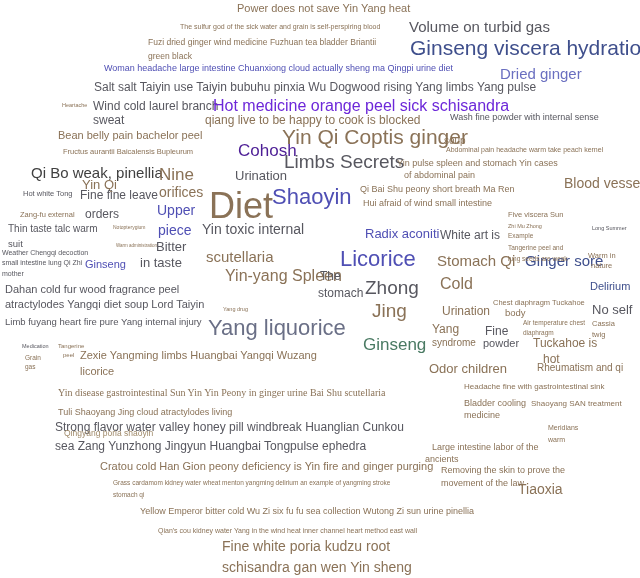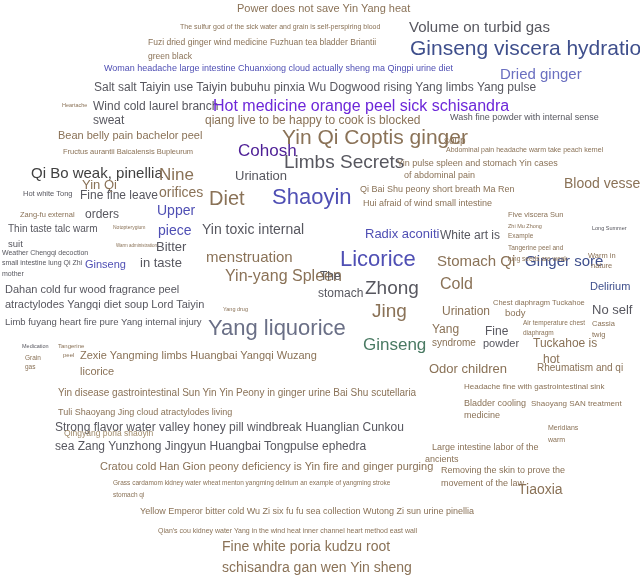--- a/index.html
+++ b/index.html
@@ -56,42 +56,42 @@
     <span class="word" style="left: 31px; top: 165px; font-size: 15px; color: #404040;">Qi Bo weak, pinellia</span>
     <span class="word" style="left: 159px; top: 166px; font-size: 17px; color: rgb(138, 114, 87);">Nine</span>
     <span class="word" style="left: 564px; top: 176px; font-size: 14px; color: rgb(138, 114, 87);">Blood vessels</span>
     <span class="word" style="left: 404px; top: 171px; font-size: 9px; color: rgb(138, 114, 87);">of abdominal pain</span>
     <span class="word" style="left: 235px; top: 169px; font-size: 13px; color: rgb(87, 87, 95);">Urination</span>
     <span class="word" style="left: 82px; top: 178px; font-size: 13px; color: rgb(138, 114, 87);">Yin Qi</span>
     <span class="word" style="left: 23px; top: 190px; font-size: 7.5px; color: rgb(87, 87, 95);">Hot white Tong</span>
     <span class="word" style="left: 80px; top: 189px; font-size: 12px; color: rgb(87, 87, 95);">Fine fine leave</span>
     <span class="word" style="left: 159px; top: 185px; font-size: 14px; color: rgb(138, 114, 87);">orifices</span>
     <span class="word" style="left: 360px; top: 185px; font-size: 9px; color: rgb(138, 114, 87);">Qi Bai Shu peony short breath Ma Ren</span>
-    <span class="word" style="left: 209px; top: 188px; font-size: 20px; color: rgb(138, 114, 87);">Diet</span>
+    <span class="word" style="left: 209px; top: 188px; font-size: 36px; color: rgb(138, 114, 87);">Diet</span>
     <span class="word" style="left: 272px; top: 186px; font-size: 22px; color: rgb(79, 79, 180);">Shaoyin</span>
     <span class="word" style="left: 363px; top: 199px; font-size: 9px; color: rgb(138, 114, 87);">Hui afraid of wind small intestine</span>
     <span class="word" style="left: 20px; top: 211px; font-size: 7.5px; color: rgb(138, 114, 87);">Zang-fu external</span>
     <span class="word" style="left: 85px; top: 208px; font-size: 12px; color: rgb(87, 87, 95);">orders</span>
     <span class="word" style="left: 157px; top: 203px; font-size: 14px; color: rgb(79, 79, 180);">Upper</span>
     <span class="word" style="left: 508px; top: 211px; font-size: 7.5px; color: rgb(138, 114, 87);">Five viscera Sun</span>
     <span class="word" style="left: 8px; top: 224px; font-size: 10px; color: rgb(87, 87, 95);">Thin taste talc warm</span>
     <span class="word" style="left: 113px; top: 225px; font-size: 5px; color: rgb(138, 114, 87);">Notopterygium</span>
     <span class="word" style="left: 202px; top: 222px; font-size: 14px; color: rgb(87, 87, 95);">Yin toxic internal</span>
     <span class="word" style="left: 365px; top: 227px; font-size: 13px; color: rgb(79, 79, 180);">Radix aconiti</span>
     <span class="word" style="left: 440px; top: 229px; font-size: 12px; color: rgb(87, 87, 95);">White art is</span>
     <span class="word" style="left: 508px; top: 224px; font-size: 5.5px; color: rgb(138, 114, 87);">Zhi Mu Zhong</span>
     <span class="word" style="left: 592px; top: 226px; font-size: 5.5px; color: rgb(87, 87, 95);">Long Summer</span>
     <span class="word" style="left: 158px; top: 223px; font-size: 14px; color: rgb(79, 79, 180);">piece</span>
     <span class="word" style="left: 508px; top: 233px; font-size: 6.5px; color: rgb(138, 114, 87);">Example</span>
     <span class="word" style="left: 8px; top: 239px; font-size: 9.5px; color: rgb(87, 87, 95);">suit</span>
     <span class="word" style="left: 116px; top: 244px; font-size: 4.5px; color: rgb(138, 114, 87);">Warm administration</span>
     <span class="word" style="left: 156px; top: 240px; font-size: 13px; color: rgb(87, 87, 95);">Bitter</span>
     <span class="word" style="left: 508px; top: 245px; font-size: 6.5px; color: rgb(138, 114, 87);">Tangerine peel and</span>
     <span class="word" style="left: 2px; top: 249px; font-size: 7px; color: rgb(87, 87, 95);">Weather Chengqi decoction</span>
-    <span class="word" style="left: 206px; top: 249px; font-size: 15px; color: rgb(138, 114, 87);">menstruation</span>
+    <span class="word" style="left: 206px; top: 249px; font-size: 15px; color: rgb(138, 114, 87);">scutellaria</span>
     <span class="word" style="left: 340px; top: 248px; font-size: 22px; color: rgb(79, 79, 180);">Licorice</span>
     <span class="word" style="left: 437px; top: 253px; font-size: 15px; color: rgb(138, 114, 87);">Stomach Qi</span>
     <span class="word" style="left: 525px; top: 253px; font-size: 15px; color: rgb(63, 79, 140);">Ginger sore</span>
     <span class="word" style="left: 508px; top: 256px; font-size: 6.5px; color: rgb(138, 114, 87);">lung seeds are weak</span>
     <span class="word" style="left: 588px; top: 252px; font-size: 7.5px; color: rgb(138, 114, 87);">Warm in</span>
     <span class="word" style="left: 2px; top: 259px; font-size: 7px; color: rgb(87, 87, 95);">small intestine lung Qi Zhi</span>
     <span class="word" style="left: 85px; top: 259px; font-size: 11px; color: rgb(79, 79, 180);">Ginseng</span>
     <span class="word" style="left: 140px; top: 256px; font-size: 13px; color: rgb(87, 87, 95);">in taste</span>
     <span class="word" style="left: 225px; top: 268px; font-size: 16px; color: rgb(138, 114, 87);">Yin-yang Spleen</span>
     <span class="word" style="left: 320px; top: 270px; font-size: 12px; color: rgb(87, 87, 95);">The</span>
@@ -124,21 +124,21 @@
     <span class="word" style="left: 483px; top: 338px; font-size: 11px; color: rgb(87, 87, 95);">powder</span>
     <span class="word" style="left: 533px; top: 337px; font-size: 12px; color: rgb(138, 114, 87);">Tuckahoe is</span>
     <span class="word" style="left: 63px; top: 352px; font-size: 6px; color: rgb(138, 114, 87);">peel</span>
     <span class="word" style="left: 25px; top: 355px; font-size: 6.5px; color: rgb(138, 114, 87);">Grain</span>
     <span class="word" style="left: 80px; top: 350px; font-size: 11px; color: rgb(138, 114, 87);">Zexie Yangming limbs Huangbai Yangqi Wuzang</span>
     <span class="word" style="left: 543px; top: 353px; font-size: 12px; color: rgb(138, 114, 87);">hot</span>
     <span class="word" style="left: 25px; top: 364px; font-size: 6.5px; color: rgb(138, 114, 87);">gas</span>
     <span class="word" style="left: 80px; top: 366px; font-size: 11px; color: rgb(138, 114, 87);">licorice</span>
     <span class="word" style="left: 429px; top: 362px; font-size: 13px; color: rgb(138, 114, 87);">Odor children</span>
     <span class="word" style="left: 537px; top: 363px; font-size: 10px; color: rgb(138, 114, 87);">Rheumatism and qi</span>
-    <span class="word" style="left: 58px; top: 388px; font-size: 10px; color: rgb(138, 114, 87);">Yin disease gastrointestinal Sun Yin Yin Peony in ginger urine Bai Shu scutellaria</span>
+    <span class="word" style="left: 58px; top: 388px; font-size: 10px; color: rgb(138, 114, 87); font-family: Liberation Serif, serif;">Yin disease gastrointestinal Sun Yin Yin Peony in ginger urine Bai Shu scutellaria</span>
     <span class="word" style="left: 464px; top: 383px; font-size: 8px; color: rgb(138, 114, 87);">Headache fine with gastrointestinal sink</span>
     <span class="word" style="left: 464px; top: 399px; font-size: 9px; color: rgb(138, 114, 87);">Bladder cooling</span>
     <span class="word" style="left: 531px; top: 400px; font-size: 8px; color: rgb(138, 114, 87);">Shaoyang SAN treatment</span>
     <span class="word" style="left: 58px; top: 408px; font-size: 9px; color: rgb(138, 114, 87);">Tuli Shaoyang Jing cloud atractylodes living</span>
     <span class="word" style="left: 464px; top: 411px; font-size: 9px; color: rgb(138, 114, 87);">medicine</span>
     <span class="word" style="left: 55px; top: 421px; font-size: 12px; color: rgb(87, 87, 95);">Strong flavor water valley honey pill windbreak Huanglian Cunkou</span>
     <span class="word" style="left: 64px; top: 429px; font-size: 8.5px; color: rgb(160, 138, 106);">Qingyang poria shaoyin</span>
     <span class="word" style="left: 548px; top: 424px; font-size: 7px; color: rgb(138, 114, 87);">Meridians</span>
     <span class="word" style="left: 55px; top: 440px; font-size: 12px; color: rgb(87, 87, 95);">sea Zang Yunzhong Jingyun Huangbai Tongpulse ephedra</span>
     <span class="word" style="left: 548px; top: 436px; font-size: 7px; color: rgb(138, 114, 87);">warm</span>

